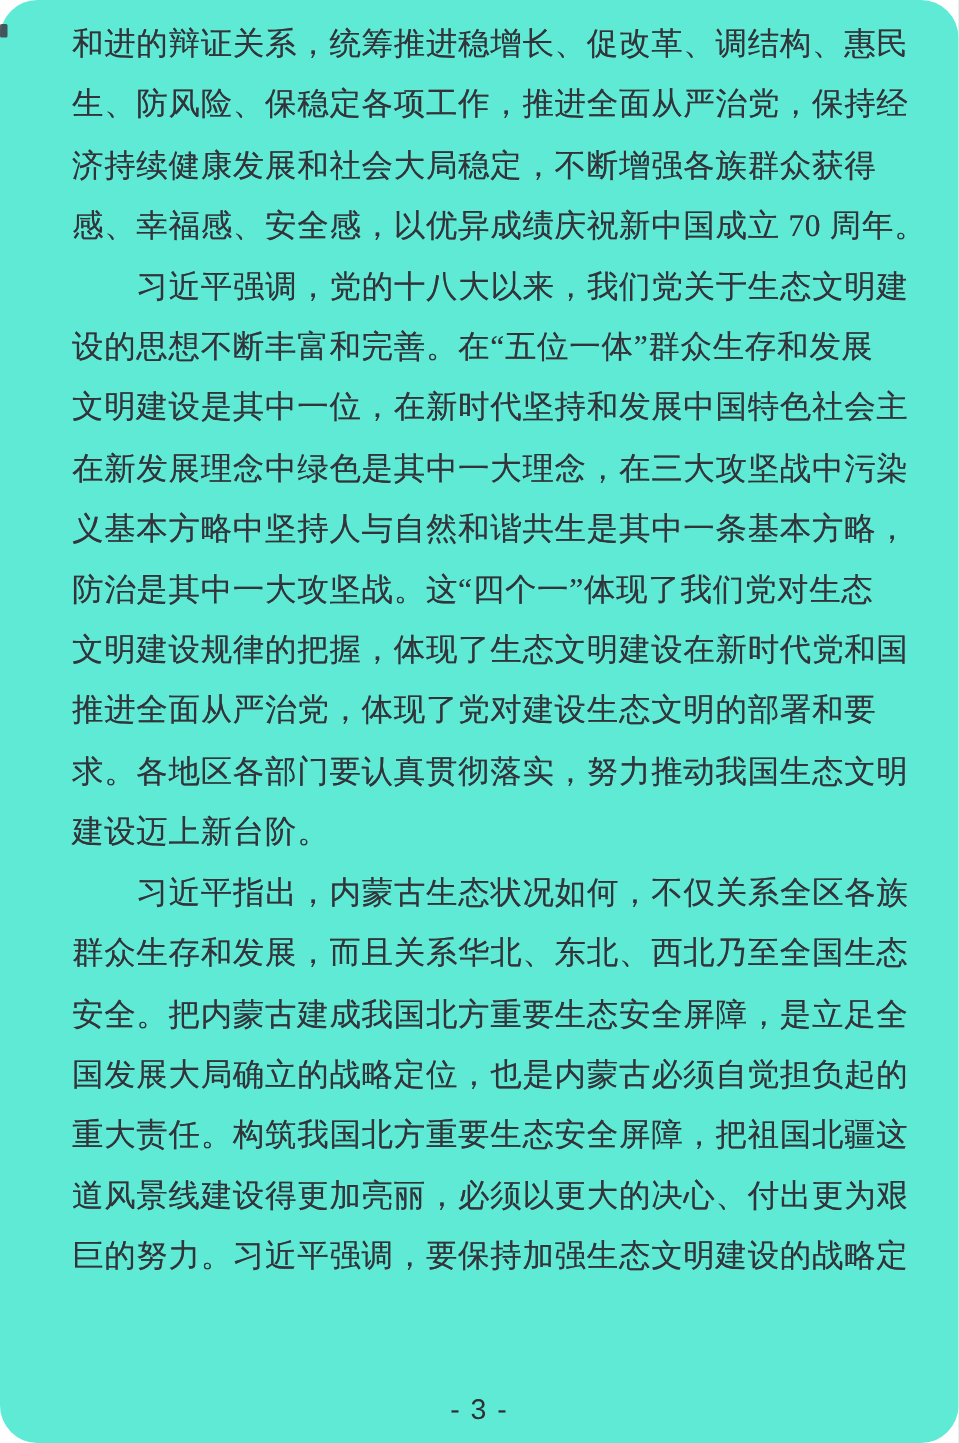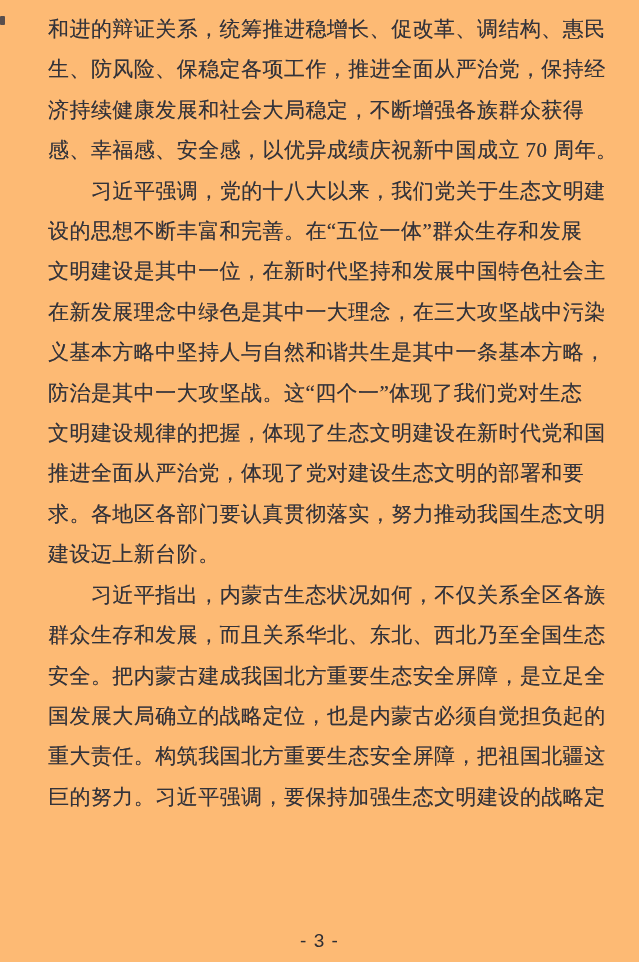--- a/index.html
+++ b/index.html
@@ -9,21 +9,22 @@
     height: 962px;
     background: #fefefe;
     overflow: hidden;
     font-family: "Liberation Serif", "DejaVu Serif", serif;
   }
 
   .page {
     position: relative;
     width: 639px;
     height: 962px;
-    background: #fdba74;
+    background: #5eead4;
+    border-radius: 25px;
   }
 
   .doc-body {
     position: absolute;
     top: 9px;
     left: 48px;
     width: 560px;
     color: #33333a;
   }
 
@@ -89,20 +90,21 @@
     <div class="line">防治是其中一大攻坚战。这“四个一”体现了我们党对生态</div>
     <div class="line">文明建设规律的把握，体现了生态文明建设在新时代党和国</div>
     <div class="line">推进全面从严治党，体现了党对建设生态文明的部署和要</div>
     <div class="line">求。各地区各部门要认真贯彻落实，努力推动我国生态文明</div>
     <div class="line">建设迈上新台阶。</div>
     <div class="line indented">习近平指出，内蒙古生态状况如何，不仅关系全区各族</div>
     <div class="line">群众生存和发展，而且关系华北、东北、西北乃至全国生态</div>
     <div class="line">安全。把内蒙古建成我国北方重要生态安全屏障，是立足全</div>
     <div class="line">国发展大局确立的战略定位，也是内蒙古必须自觉担负起的</div>
     <div class="line">重大责任。构筑我国北方重要生态安全屏障，把祖国北疆这</div>
+    <div class="line">道风景线建设得更加亮丽，必须以更大的决心、付出更为艰</div>
     <div class="line">巨的努力。习近平强调，要保持加强生态文明建设的战略定</div>
   </div>
 
   <div class="page-footer">
     <span class="page-number">- 3 -</span>
   </div>
 
 </div>
 
 </body></html>

